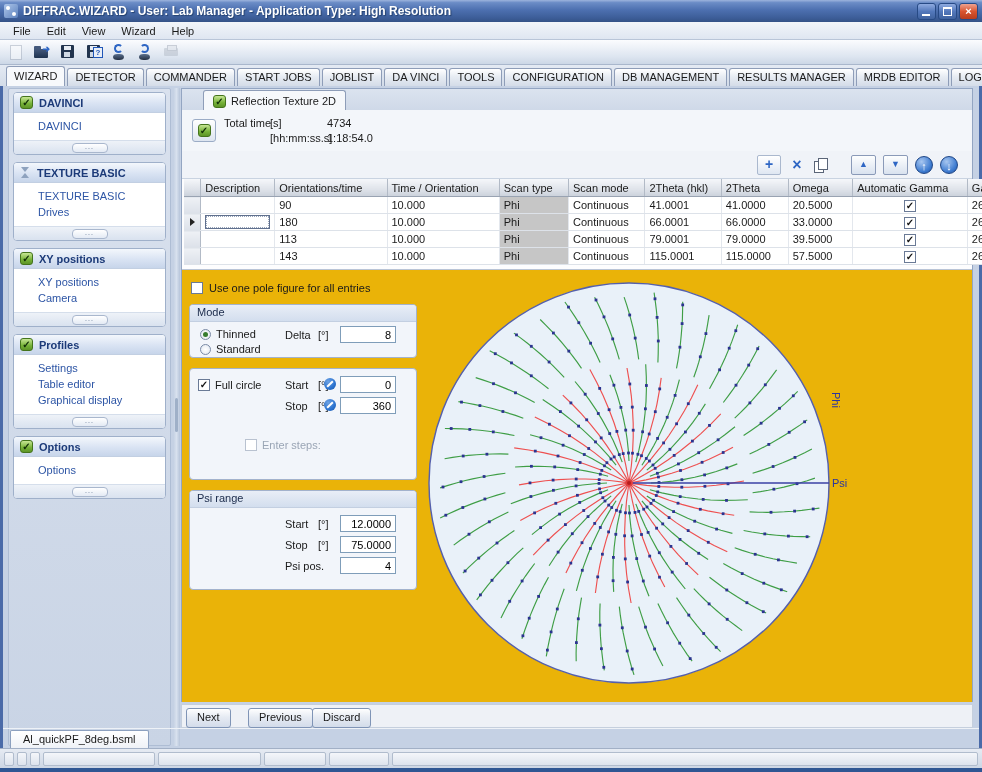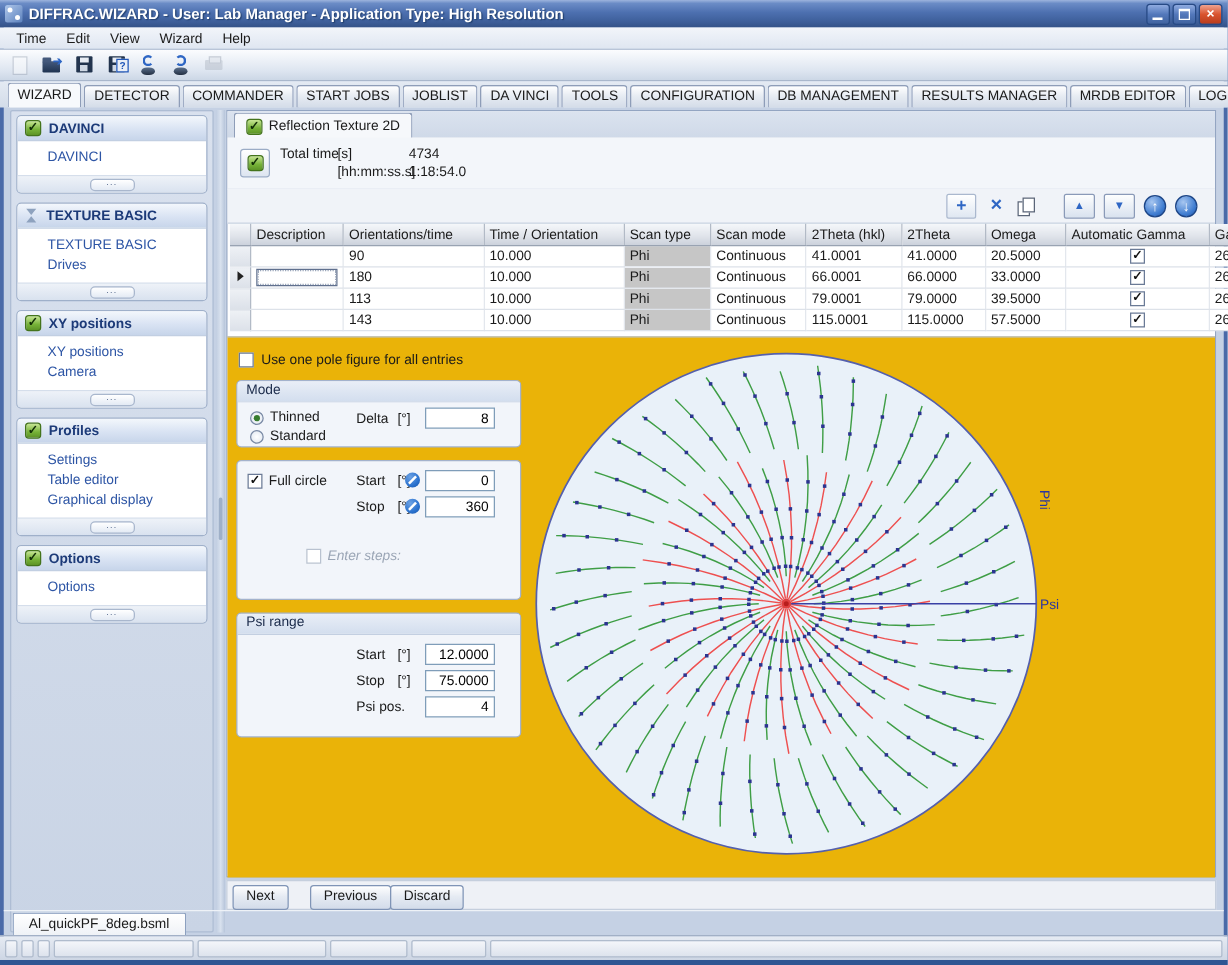--- a/index.html
+++ b/index.html
@@ -55,21 +55,21 @@
   .gcheck::before{content:"✓";}
   .hourglass{display:inline-block;width:11px;height:13px;position:relative;flex:none;}
   .hourglass::before{content:"";position:absolute;left:1px;top:1px;border-left:4px solid transparent;border-right:4px solid transparent;border-top:5px solid #8ea2be;}
   .hourglass::after{content:"";position:absolute;left:1px;bottom:1px;border-left:4px solid transparent;border-right:4px solid transparent;border-bottom:5px solid #8ea2be;}
   
   #splitter{position:absolute;left:170px;top:88px;width:7px;height:658px;background:linear-gradient(90deg,#c2cfe2,#d8e1ee,#b7c5da);}
   #splitter .knob{position:absolute;left:2px;top:310px;width:3px;height:34px;border-radius:2px;background:#9fb0c8;}
   
   #main{position:absolute;left:178px;top:88px;width:792px;height:614px;background:#fdfdfe;border:1px solid #93a5c2;box-sizing:border-box;}
   #subtab-row{position:absolute;left:0;top:0;width:100%;height:21px;background:linear-gradient(#dbe3ef,#cfd9e8);border-bottom:1px solid #c4cfe0;}
-  #subtab{position:absolute;left:5px;top:1px;height:20px;background:#f6f8fb;border:1px solid #8e9db8;border-bottom:none;border-radius:3px 3px 0 0;display:flex;align-items:center;gap:5px;padding:0 9px;}
+  #subtab{position:absolute;left:21px;top:1px;height:20px;background:#f6f8fb;border:1px solid #8e9db8;border-bottom:none;border-radius:3px 3px 0 0;display:flex;align-items:center;gap:5px;padding:0 9px;}
   #tt-panel{position:absolute;left:0;top:21px;width:100%;height:41px;background:#f3f6fa;border-bottom:1px solid #c9d3e1;}
   #tt-check{position:absolute;left:10px;top:9px;width:22px;height:21px;border:1px solid #9bacc6;border-radius:3px;background:linear-gradient(#ffffff,#dde5f0);display:flex;align-items:center;justify-content:center;}
   .tt-label{position:absolute;color:#1a1a1a;}
   #icon-row{position:absolute;left:0;top:62px;width:100%;height:28px;background:#f0f3f8;border-bottom:1px solid #c9d3e1;display:flex;align-items:center;justify-content:flex-end;gap:7px;padding-right:14px;box-sizing:border-box;}
   .blue-glyph{color:#2e66c4;font-weight:bold;text-align:center;}
   #add-btn{width:22px;height:18px;border:1px solid #aab8ce;border-radius:2px;background:linear-gradient(#fff,#dfe7f2);font-size:14px;line-height:16px;}
   #del-btn{width:18px;height:18px;font-size:16px;line-height:17px;}
   .copy-icon{position:relative;width:16px;height:16px;}
   .copy-icon::before,.copy-icon::after{content:"";position:absolute;width:8px;height:10px;background:#fff;border:1px solid #5a6578;}
   .copy-icon::before{left:1px;top:4px;}
@@ -93,21 +93,21 @@
   .cklabel-row{display:flex;align-items:center;gap:6px;margin:6px 0 10px 2px;}
   .group{border:1px solid #a3b2cc;border-radius:4px;background:#f2f5fa;margin-bottom:10px;position:relative;}
   .group-head{height:15px;background:linear-gradient(#e9eef7,#d3deee);border-bottom:1px solid #c3cfe1;border-radius:3px 3px 0 0;padding:1px 0 0 7px;color:#1a2a4a;}
   .group-body{position:relative;}
   .radio{display:inline-block;width:11px;height:11px;border-radius:50%;border:1px solid #7a8aa5;background:radial-gradient(#ffffff,#dfe6ef);box-sizing:border-box;position:relative;vertical-align:middle;}
   .radio.on::after{content:"";position:absolute;left:2px;top:2px;width:5px;height:5px;border-radius:50%;background:#377c2e;}
   .num-input{position:absolute;width:56px;height:17px;border:1px solid #7f9db9;background:#fff;box-sizing:border-box;font-family:"Liberation Sans",sans-serif;font-size:11px;text-align:right;padding:0 4px;}
   .flabel{position:absolute;white-space:nowrap;}
   .no-icon{position:absolute;width:12px;height:12px;border-radius:50%;background:radial-gradient(circle at 35% 30%,#6da2e4,#2a72cf 60%,#1c56a6);}
   .no-icon::after{content:"";position:absolute;left:2px;top:5px;width:8px;height:2px;background:#fff;transform:rotate(-45deg);}
-  .disabled-label{color:#9aa5b5;font-style:italic;}
+  .disabled-label{color:#9aa5b5;}
   .chk.off-dim{border-color:#b9c2d0;}
   
   #plot{position:absolute;left:237px;top:0px;width:553px;height:430px;}
   
   #footer-strip{position:absolute;left:178px;top:704px;width:792px;height:24px;background:#eef1f6;border:1px solid #c5cfdd;box-sizing:border-box;}
   .fbtn{position:absolute;top:3px;height:18px;border:1px solid #7f94b6;border-radius:3px;background:linear-gradient(#fefefe,#e6ebf3 45%,#d3dcea);box-shadow:inset 0 1px #fff;text-align:center;line-height:16px;padding:0 10px;}
   #doc-tab-row{position:absolute;left:0;top:728px;width:976px;height:20px;border-top:1px solid #eef2f7;}
   #doc-tab{position:absolute;left:7px;top:1px;height:18px;background:linear-gradient(#ffffff,#eef1f6);border:1px solid #8ca0bf;border-bottom:none;border-radius:2px 2px 0 0;padding:0 12px;line-height:17px;}
   
   #statusbar{position:absolute;left:-3px;top:748px;width:982px;height:20px;background:linear-gradient(#e6ebf3,#cdd6e4);border-top:1px solid #a2b0c6;display:flex;align-items:center;gap:3px;padding:0 4px;box-sizing:border-box;}
@@ -127,21 +127,21 @@
       </div>
     <div class="wbtn blue">
         <span class="maxbox"></span>
       </div>
     <div class="wbtn red">
         <span class="glyph">×</span>
       </div>
   </div>
 
   <div id="menubar">
-      <div class="menu-item">Time</div>
+      <div class="menu-item">File</div>
       <div class="menu-item">Edit</div>
       <div class="menu-item">View</div>
       <div class="menu-item">Wizard</div>
       <div class="menu-item">Help</div>
     </div>
 
   <div id="toolbar">
     <span class="tico dim">
         <span class="new-page"></span>
       </span>

